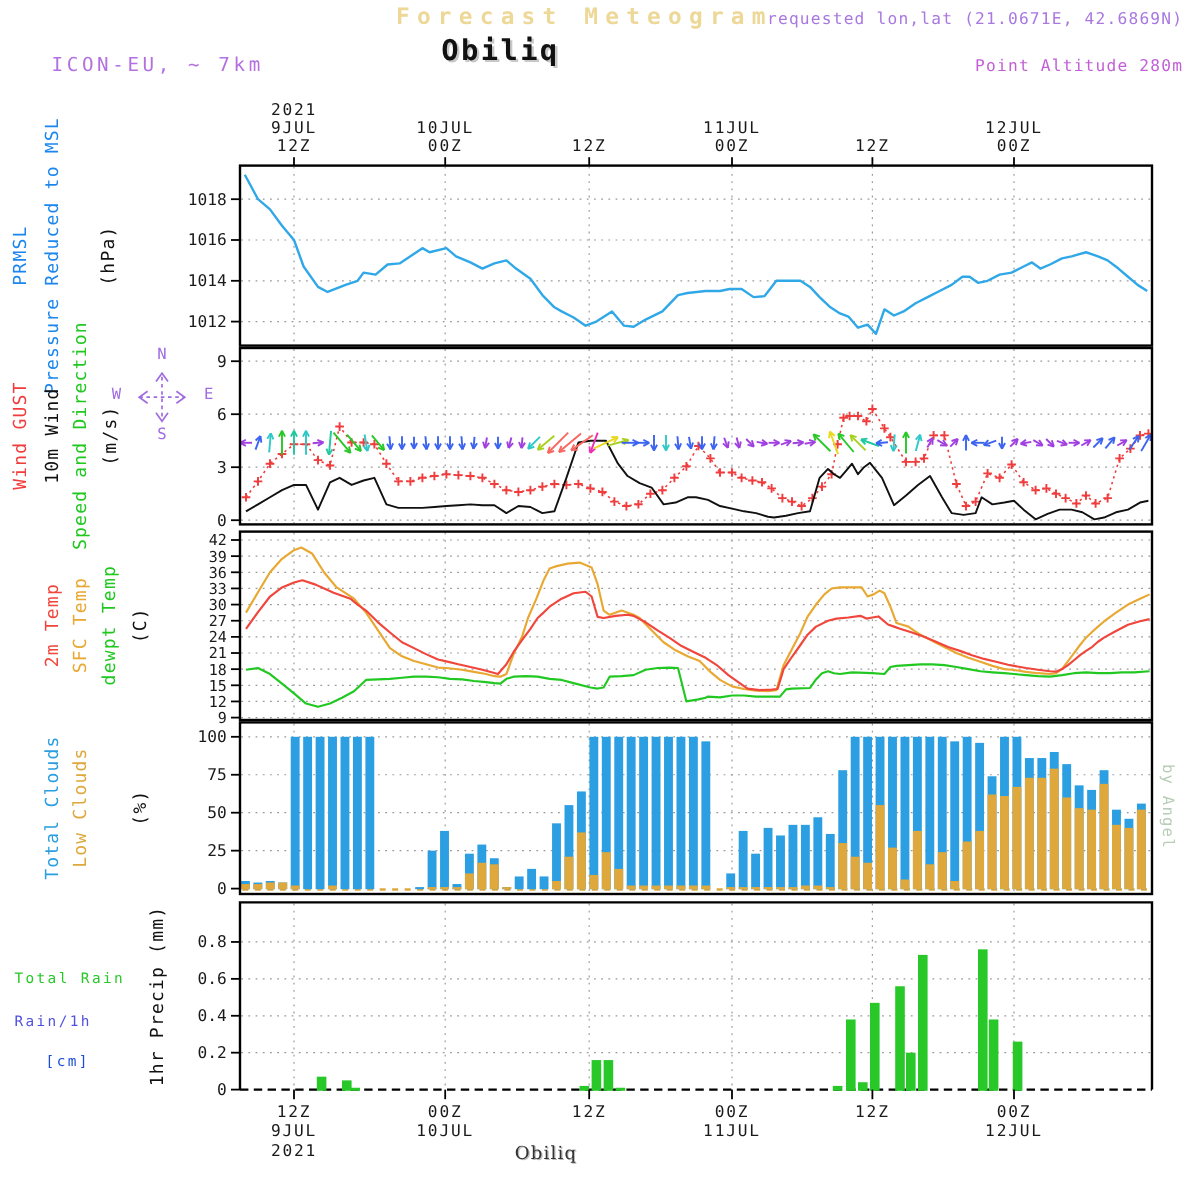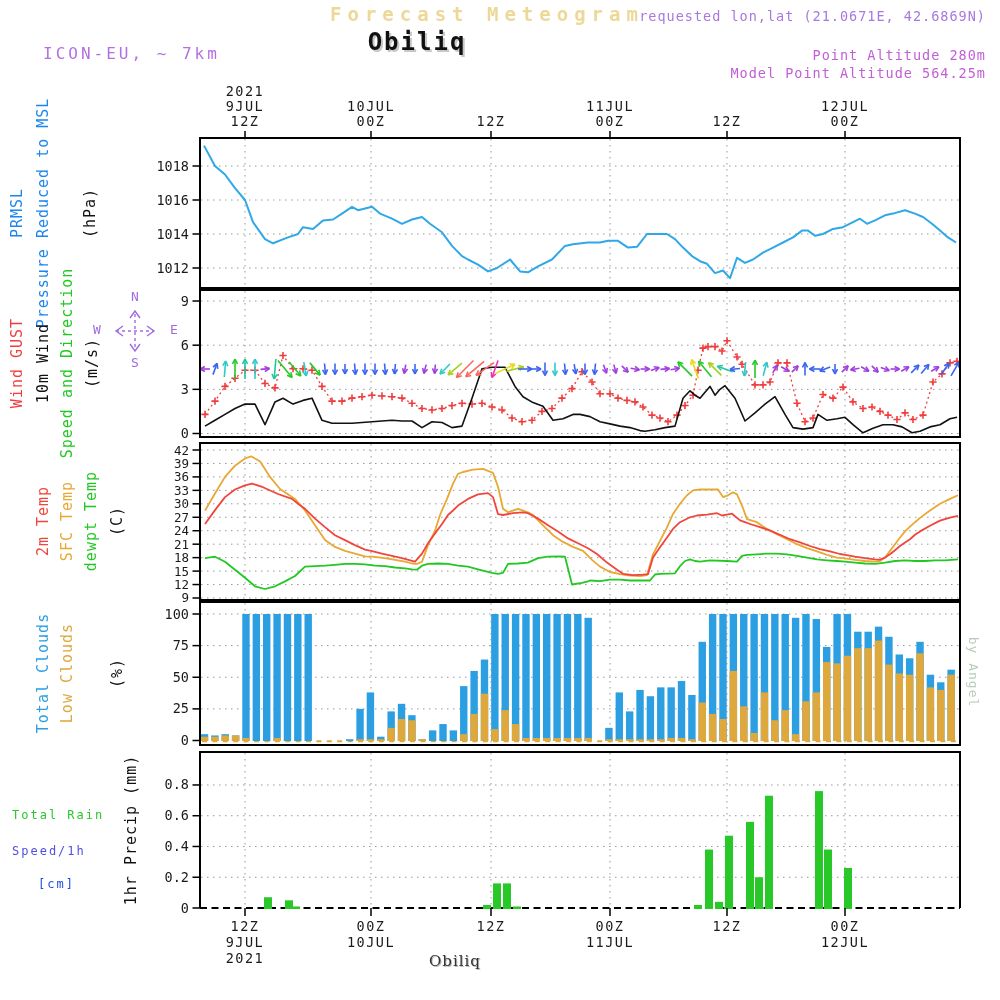--- a/index.html
+++ b/index.html
@@ -567,21 +567,20 @@
       <text x="845" y="111" text-anchor="middle" font-size="13.5" fill="#1a1a1a" letter-spacing="1.5px">12JUL</text>
       <text x="845" y="126" text-anchor="middle" font-size="13.5" fill="#1a1a1a" letter-spacing="1.5px">00Z</text>
       <text x="845" y="931" text-anchor="middle" font-size="13.5" fill="#1a1a1a" letter-spacing="1.5px">00Z</text>
       <text x="845" y="947" text-anchor="middle" font-size="13.5" fill="#1a1a1a" letter-spacing="1.5px">12JUL</text>
     </svg>
 
   <div class="abs hdr-title" style="color: rgb(237, 216, 152);">Forecast Meteogram</div>
   <div class="abs hdr-station">Obiliq</div>
   <div class="abs hdr-r r1" style="color: rgb(168, 120, 224);">requested lon,lat (21.0671E, 42.6869N)</div>
   <div class="abs hdr-r r3" style="color: rgb(194, 95, 214);">Point Altitude 280m</div>
-  <div class="abs hdr-r r4" style="color: rgb(194, 95, 214);">Model Point Altitude 564.25m</div>
   <div class="abs model-label" style="color: rgb(180, 112, 224);">ICON-EU, ~ 7km</div>
 
   <div class="lbl" style="left: 17px; top: 213px; color: rgb(28, 134, 238);">PRMSL</div>
   <div class="lbl" style="left: 43px; top: 213px; color: rgb(28, 134, 238);">Pressure Reduced to MSL</div>
   <div class="lbl" style="left: 90px; top: 213px; color: rgb(17, 17, 17);">(hPa)</div>
 
   <div class="lbl" style="left: 17px; top: 363px; color: rgb(240, 60, 60);">Wind GUST</div>
   <div class="lbl" style="left: 43px; top: 363px; color: rgb(17, 17, 17);">10m Wind</div>
   <div class="lbl" style="left: 67px; top: 363px; color: rgb(34, 200, 34);">Speed and Direction</div>
   <div class="lbl" style="left: 92px; top: 363px; color: rgb(17, 17, 17);">(m/s)</div>
@@ -604,19 +603,19 @@
   <div class="lbl" style="left: 43px; top: 521px; color: rgb(240, 70, 60);">2m Temp</div>
   <div class="lbl" style="left: 67px; top: 521px; color: rgb(232, 168, 50);">SFC Temp</div>
   <div class="lbl" style="left: 91px; top: 521px; color: rgb(34, 200, 34);">dewpt Temp</div>
   <div class="lbl" style="left: 117px; top: 521px; color: rgb(17, 17, 17);">(C)</div>
 
   <div class="lbl" style="left: 43px; top: 673px; color: rgb(43, 159, 226);">Total Clouds</div>
   <div class="lbl" style="left: 67px; top: 673px; color: rgb(223, 168, 60);">Low Clouds</div>
   <div class="lbl" style="left: 117px; top: 673px; color: rgb(17, 17, 17);">(%)</div>
 
   <div class="hlbl" style="left: 12px; top: 808px; color: rgb(40, 200, 40);">Total  Rain</div>
-  <div class="hlbl" style="left: 12px; top: 844px; color: rgb(80, 80, 224);">Speed/1h</div>
+  <div class="hlbl" style="left: 12px; top: 844px; color: rgb(80, 80, 224);">Rain/1h</div>
   <div class="hlbl" style="left: 38px; top: 877px; color: #1d4ed8;">[cm]</div>
   <div class="lbl" style="left: 131px; top: 830px; color: rgb(17, 17, 17);">1hr Precip (mm)</div>
 
   <div class="abs footer-station">Obiliq</div>
   <div class="abs watermark" style="color: rgb(184, 204, 184);">by Angel</div>
 </div>
 
 </body></html>

